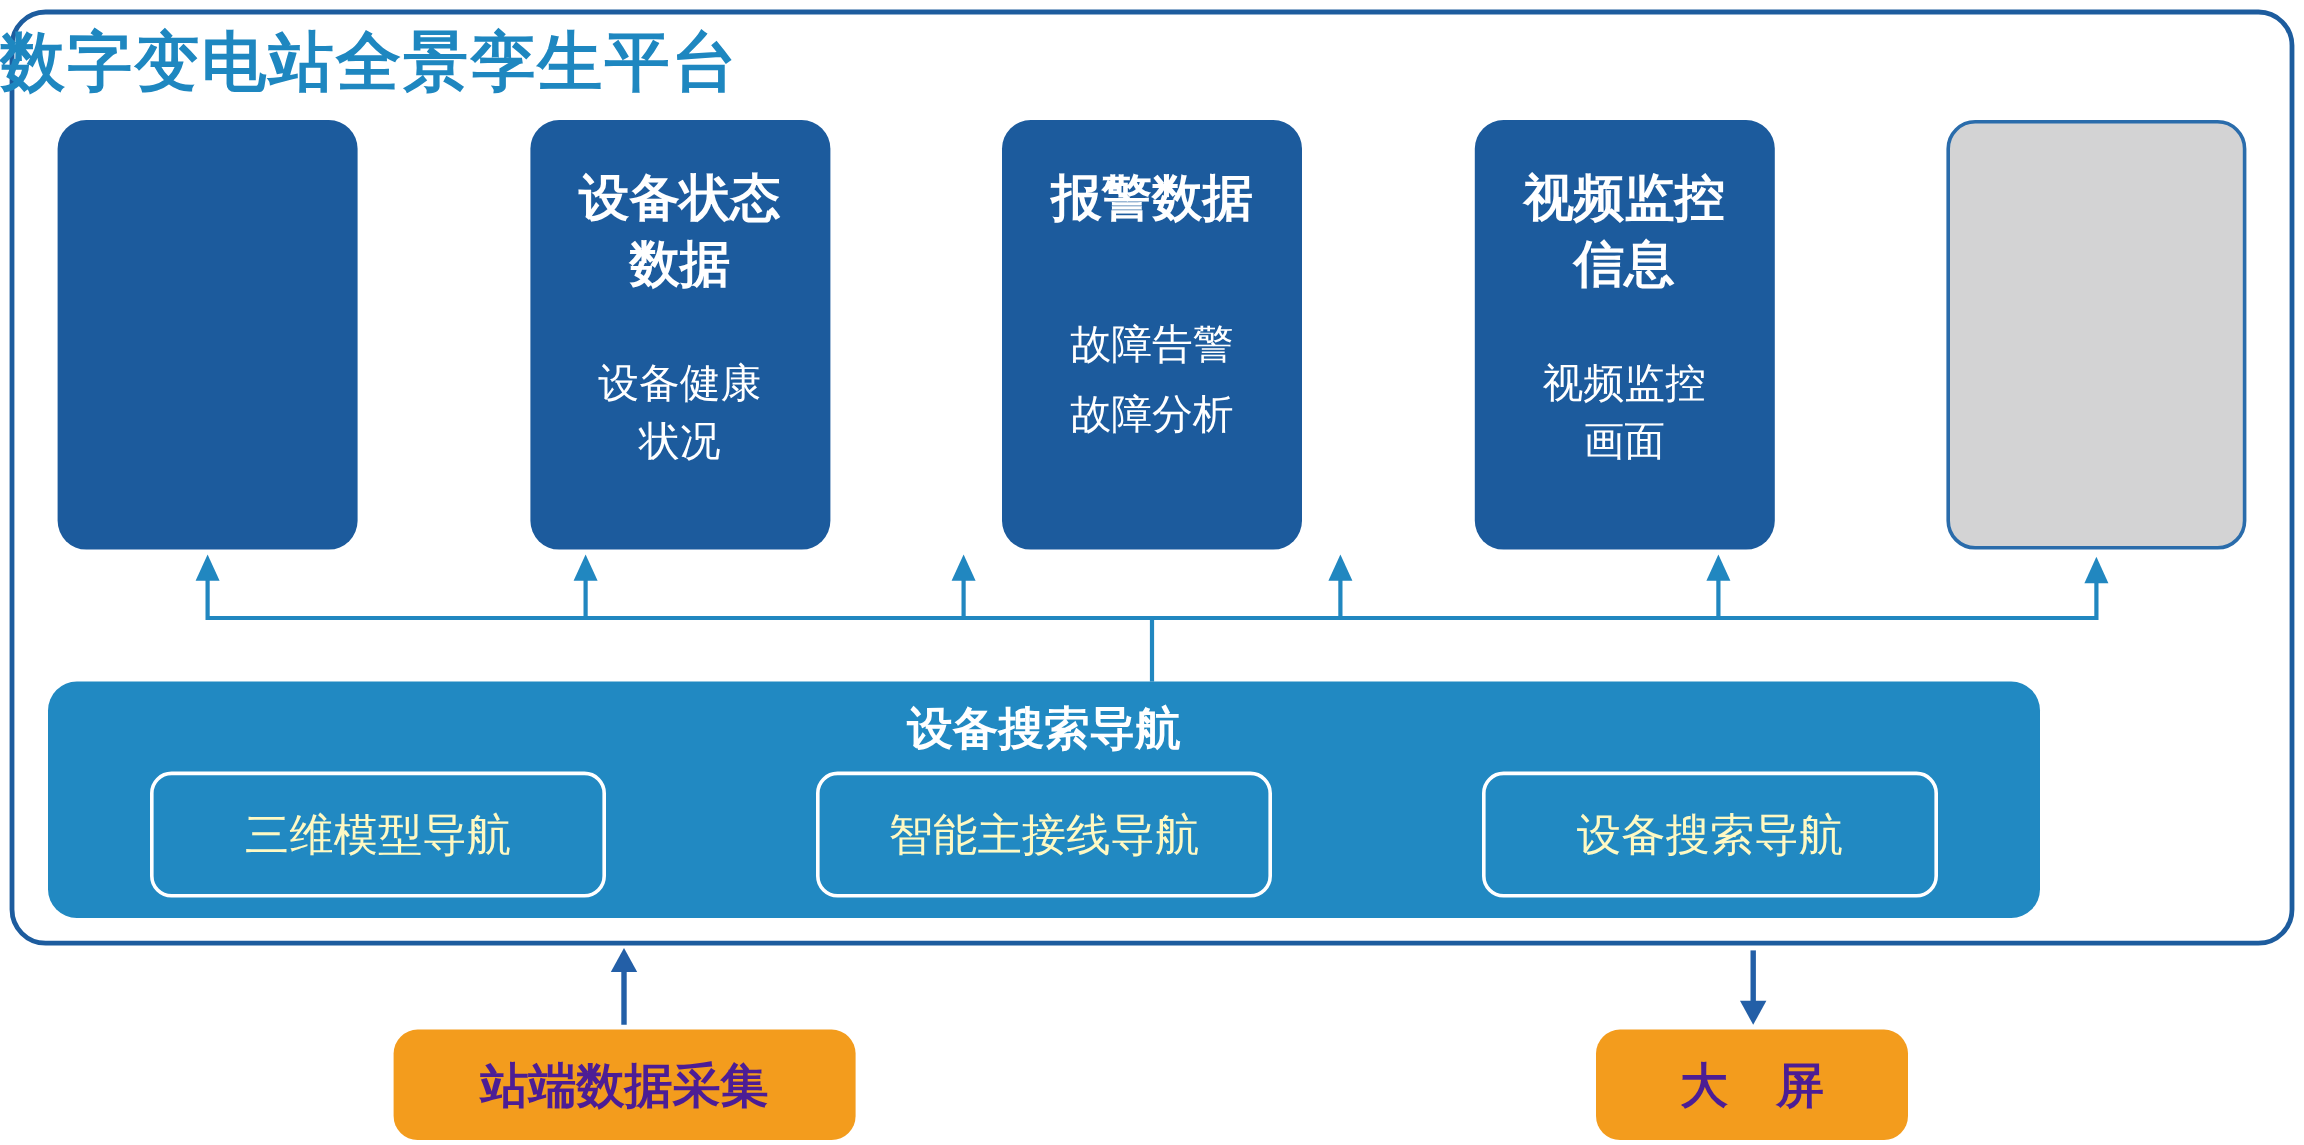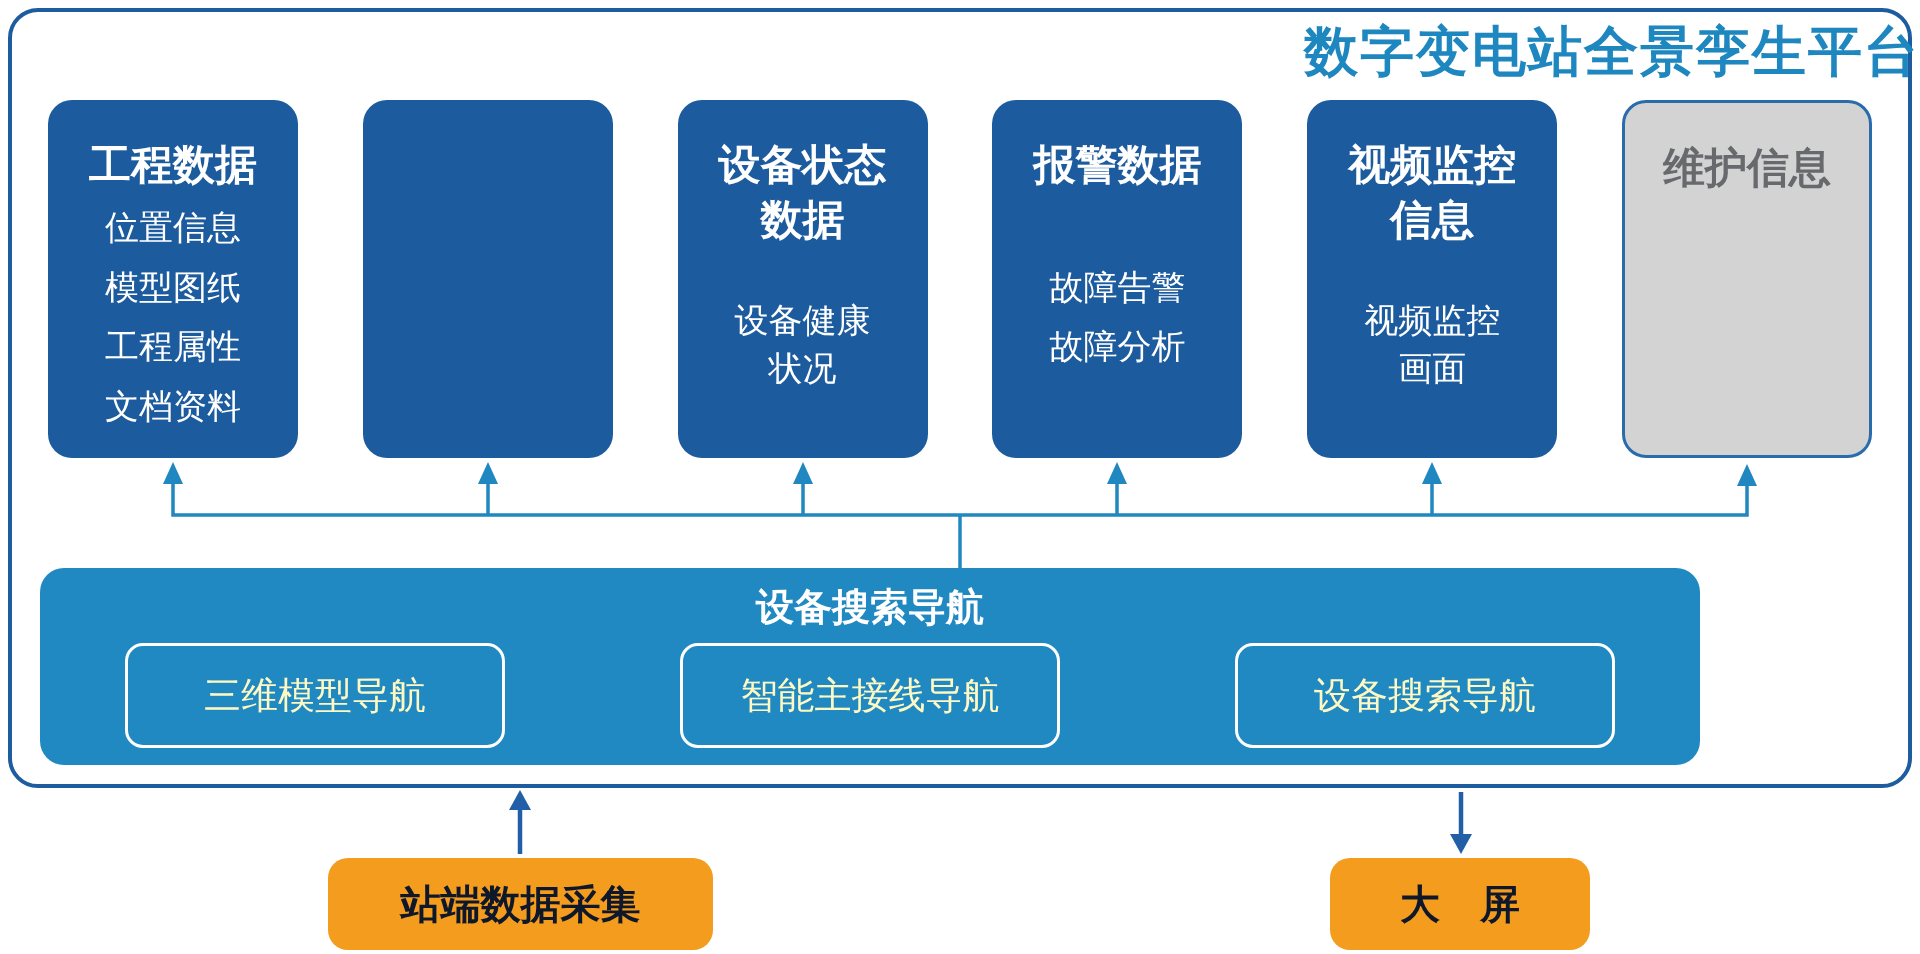--- a/index.html
+++ b/index.html
@@ -7,21 +7,21 @@
     width:1920px;height:954px;position:relative;background:#ffffff;
     font-family:"Liberation Sans","DejaVu Sans",sans-serif;
     overflow:hidden;
   }
   .container{
     position:absolute;left:8px;top:8px;width:1904px;height:780px;
     border:4px solid #1d5c9e;border-radius:30px;background:#ffffff;
     box-sizing:border-box;
   }
   .main-title{
-    position:absolute;top:16px;left:0;width:100%;text-align:right;
+    position:absolute;top:16px;left:0;width:100%;text-align:left;
     font-size:54px;font-weight:bold;color:#1e87c0;letter-spacing:2px;
     white-space:pre-line;
   }
   .boxes-row{
     position:absolute;top:100px;left:48px;width:1824px;height:358px;
     display:flex;justify-content:space-between;
   }
   .dbox{
     width:250px;height:358px;border-radius:24px;box-sizing:border-box;
     display:flex;flex-direction:column;
@@ -52,43 +52,34 @@
     justify-content:center;gap:175px;
   }
   .nav-item{
     width:380px;height:105px;border:3px solid #ffffff;border-radius:18px;
     box-sizing:border-box;display:flex;align-items:center;justify-content:center;
     font-size:37px;font-weight:normal;color:#fef9c3;
   }
   .orange-box{
     position:absolute;background:#f39c1d;border-radius:20px;height:92px;
     display:flex;align-items:center;justify-content:center;
-    font-size:40px;font-weight:bold;color:#0f172a;
+    font-size:40px;font-weight:bold;color:#4c1d95;
   }
   #source-box{left:328px;top:858px;width:385px;}
   #target-box{left:1330px;top:858px;width:260px;font-family:Liberation Mono, monospace;}
   svg.overlay{position:absolute;left:0;top:0;pointer-events:none;}
 </style>
 </head>
 <body>
 
 <div class="container"></div>
 
 <div class="main-title">数字变电站全景孪生平台</div>
 
 <div class="boxes-row">
-  <div class="dbox blue">
-    <div class="heading">工程数据</div>
-    <div class="items">
-      <div class="item">位置信息</div>
-      <div class="item">模型图纸</div>
-      <div class="item">工程属性</div>
-      <div class="item">文档资料</div>
-    </div>
-  </div>
   <div class="dbox blue">
     <div class="items"></div>
   </div>
   <div class="dbox blue">
     <div class="heading">设备状态
 数据</div>
     <div class="items">
       <div class="item">设备健康
 状况</div>
     </div>
@@ -102,21 +93,20 @@
   </div>
   <div class="dbox blue">
     <div class="heading">视频监控
 信息</div>
     <div class="items">
       <div class="item">视频监控
 画面</div>
     </div>
   </div>
   <div class="dbox gray">
-    <div class="heading">维护信息</div>
     <div class="items"></div>
   </div>
 </div>
 
 <svg class="overlay" width="1920" height="954" viewBox="0 0 1920 954">
 
   <path d="M173,482 L173,515 L1747,515 L1747,482" stroke="#2187c0" stroke-width="3.5" fill="none"></path>
 
   <path d="M488,515 L488,482 M803,515 L803,482 M1117,515 L1117,482 M1432,515 L1432,482" stroke="#2187c0" stroke-width="3.5" fill="none"></path>
 

